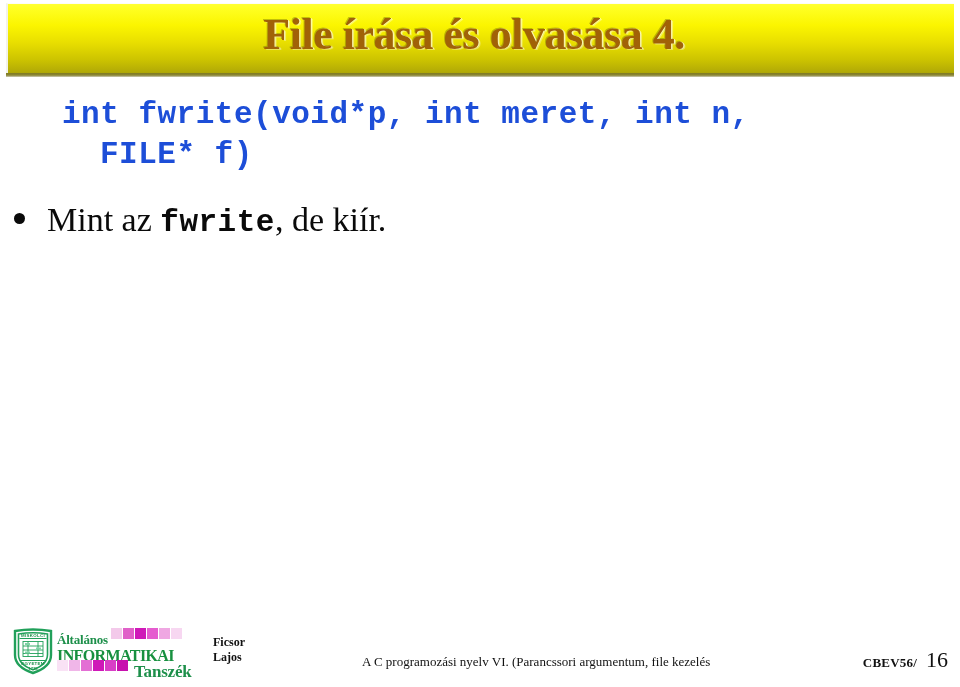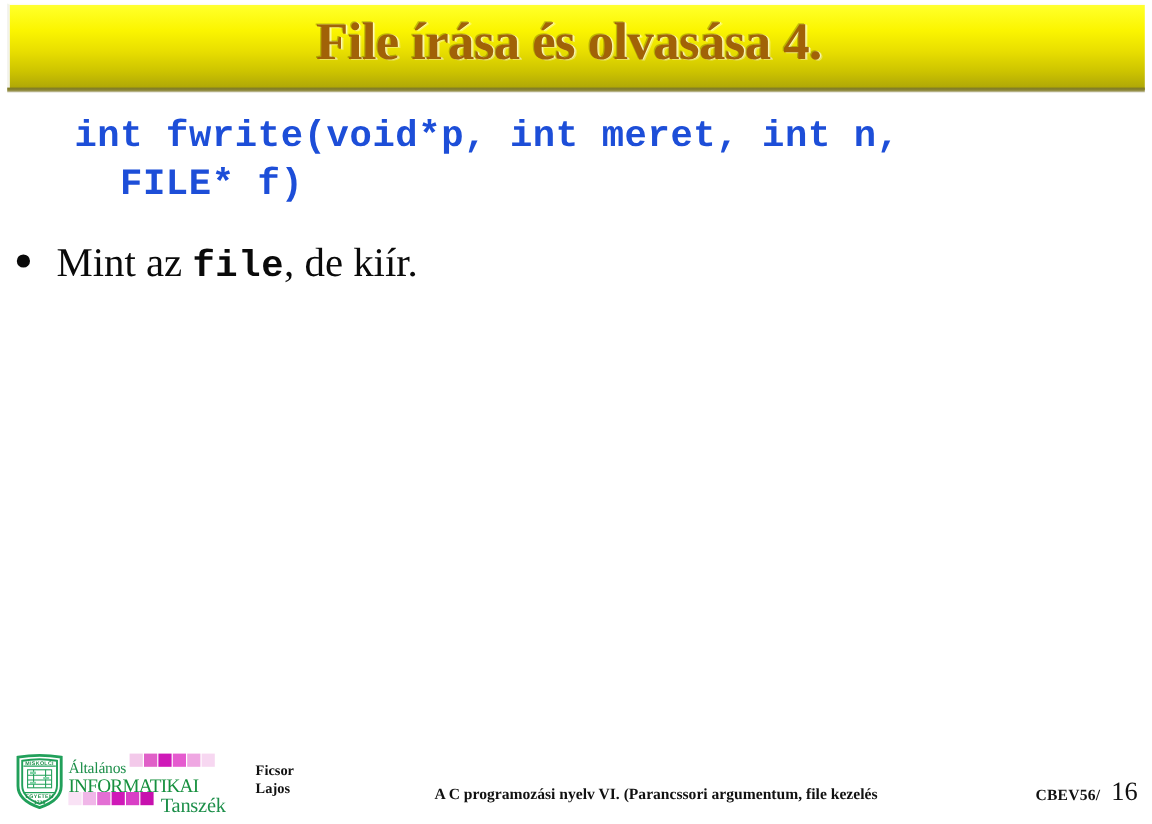--- a/index.html
+++ b/index.html
@@ -140,21 +140,21 @@
   }
   .dept-row {
     position:relative;
     height:15px;
     display:flex;
     align-items:center;
   }
   .dept-row.r2 { height:17px; }
   .dept-word {
     font-family:"Liberation Serif", serif;
-    font-weight:normal;
+    font-weight:bold;
     color:#1d8f4a;
     white-space:nowrap;
     margin-top:12px;
   }
   .w-altalanos { font-size:13px; letter-spacing:-0.2px; }
   .w-informatikai { font-size:16px; letter-spacing:-0.6px; color:#17903f; }
   .w-tanszek { font-size:17px; letter-spacing:-0.2px; margin-left:4px; }
 
   .sq-group { display:flex; gap:1px; margin-left:3px; }
   .sq-group.left { margin-left:0; margin-right:2px; }
@@ -171,21 +171,21 @@
     line-height:15px;
     color:#111111;
   }
 
   
   .subject {
     position:absolute;
     left:362px;
     top:35px;
     font-family:"Liberation Serif", serif;
-    font-weight:bold;
+    font-weight:normal;
     font-size:13px;
     line-height:16px;
     color:#111111;
     white-space:nowrap;
   }
 
   
   .page-info {
     position:absolute;
     right:12px;
@@ -217,21 +217,21 @@
   <div class="title-banner-shade"></div>
   <div class="title-text">File írása és olvasása 4.</div>
 
   <div class="code-block">
     <div class="code-line-1">int fwrite(void*p, int meret, int n,</div>
     <div class="code-line-2">FILE* f)</div>
   </div>
 
   <div class="bullet-row">
     <span class="bullet-dot"></span>
-    <span class="bullet-text"><span>Mint az </span><span class="mono">file</span><span>, de kiír.</span></span>
+    <span class="bullet-text"><span>Mint az </span><span class="mono">fwrite</span><span>, de kiír.</span></span>
   </div>
 
   <div class="footer">
 
     <div class="seal">
       <svg width="44" height="48" viewBox="0 0 44 48" xmlns="http://www.w3.org/2000/svg">
         <path d="M4 4 Q22 1 40 4 L40 28 Q40 40 22 46 Q4 40 4 28 Z" fill="none" stroke="#21a05a" stroke-width="2.4"></path>
         <path d="M7.5 7 Q22 4.4 36.5 7 L36.5 27.5 Q36.5 37.5 22 42.8 Q7.5 37.5 7.5 27.5 Z" fill="#ffffff" stroke="#21a05a" stroke-width="1.6"></path>
         <path d="M8.5 11.5 L35.5 11.5" stroke="#21a05a" stroke-width="1"></path>
         <path d="M8.5 33.5 L35.5 33.5" stroke="#21a05a" stroke-width="1"></path>

